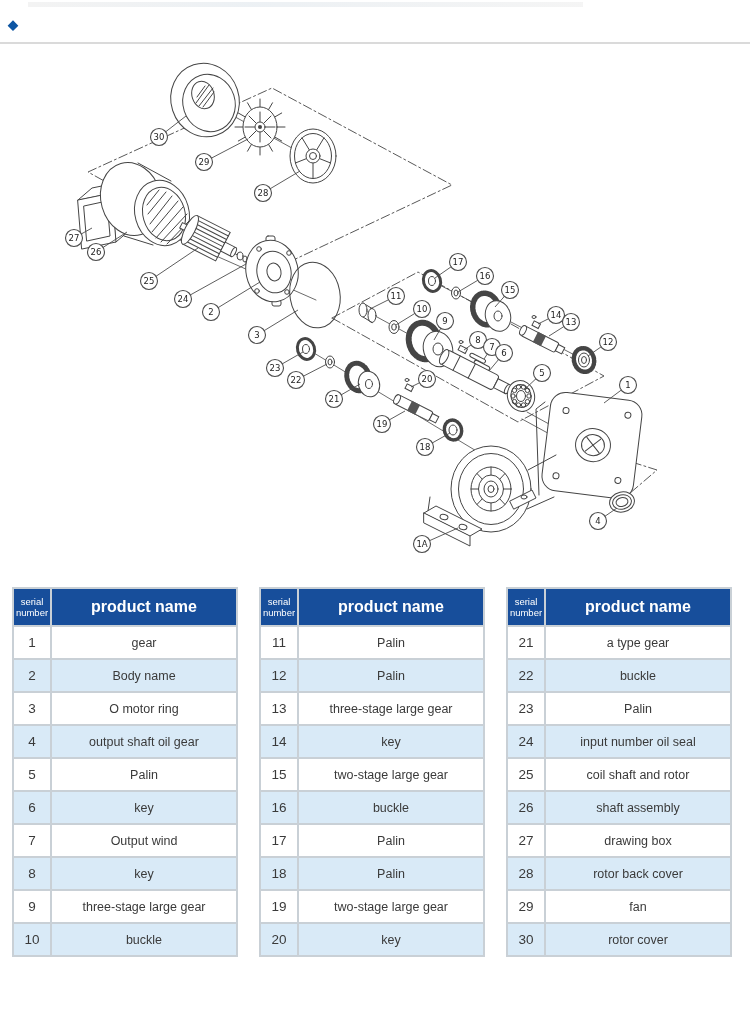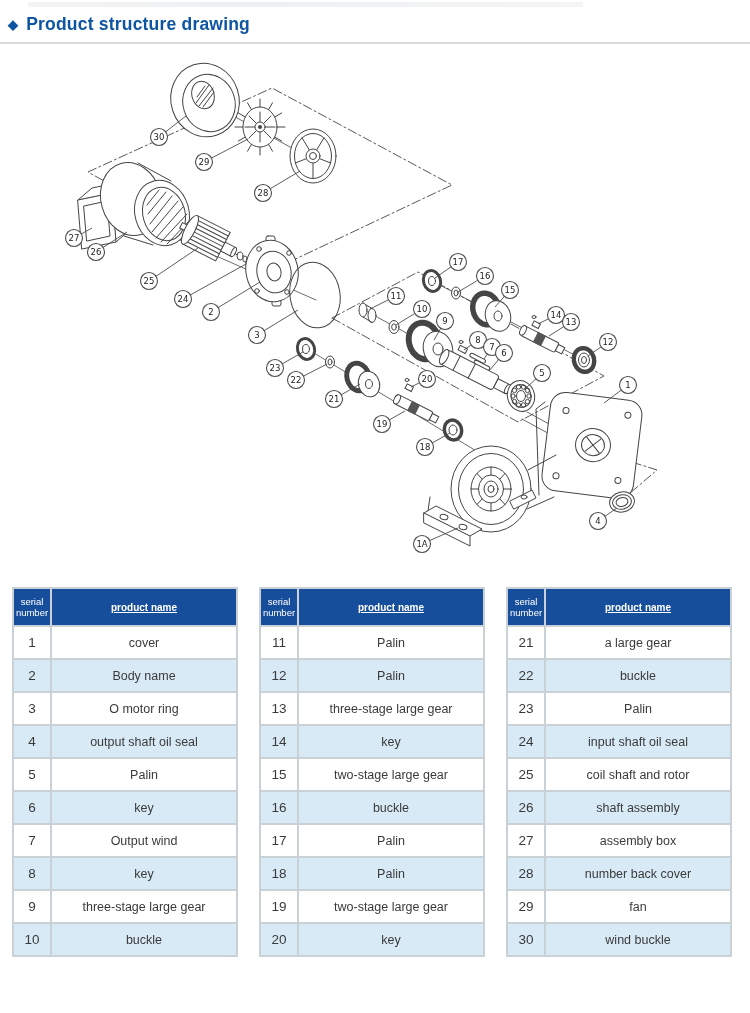--- a/index.html
+++ b/index.html
@@ -30,34 +30,33 @@
   .callout-line{stroke:#4c4c4c;stroke-width:.9;}
   .callout-circle{fill:#fff;stroke:#4c4c4c;stroke-width:1.1;}
   .callout-text{font-family:"DejaVu Sans",sans-serif;font-size:8.5px;fill:#222;text-anchor:middle;}
   .tables{display:flex;gap:21px;padding-left:12px;margin-top:5px;}
   table.parts-table{border-collapse:collapse;width:226px;table-layout:fixed;}
   .parts-table th,.parts-table td{
     border:2px solid var(--cell-border);text-align:center;vertical-align:middle;padding:0;
   }
   .parts-table th{background:var(--header-bg);color:#fff;height:36px;}
   .th-serial{width:36px;font-size:9.5px;font-weight:normal;line-height:1.2;}
-  .th-name{font-size:10px;font-weight:bold;text-decoration:underline;}
+  .th-name{font-size:16px;font-weight:bold;}
   .parts-table td{height:31px;background:#fff;color:#3a3a3a;}
   .parts-table tr:nth-child(even) td{background:var(--row-alt);}
   .td-serial{font-size:13.5px;}
   .td-name{font-size:12.5px;}
 </style>
 </head>
 <body>
 
 <div class="top-remnant"></div>
 
 <div class="section-title">
   <span class="diamond">◆</span>
-  <span>Product structure drawing</span>
 </div>
 <hr class="rule">
 
 <div class="diagram-wrap">
 <svg id="diagram-svg" width="750" height="538" viewBox="0 44 750 538" xmlns="http://www.w3.org/2000/svg">
 
   <g stroke="#454545" stroke-width="1" fill="none" stroke-linecap="round">
 
     <g stroke-width=".9" stroke-dasharray="9 3 2 3">
       <path d="M88,172 L272,88 L452,185 L268,272 Z"></path>
@@ -442,33 +441,33 @@
   <table class="parts-table">
     <thead>
         <tr>
       <th class="th-serial">serial number</th>
       <th class="th-name">product name</th>
     </tr>
       </thead>
     <tbody>
         <tr>
           <td class="td-serial">1</td>
-          <td class="td-name">cover</td>
+          <td class="td-name">gear</td>
         </tr>
         <tr>
           <td class="td-serial">2</td>
           <td class="td-name">Body name</td>
         </tr>
         <tr>
           <td class="td-serial">3</td>
           <td class="td-name">O motor ring</td>
         </tr>
         <tr>
           <td class="td-serial">4</td>
-          <td class="td-name">output shaft oil seal</td>
+          <td class="td-name">output shaft oil gear</td>
         </tr>
         <tr>
           <td class="td-serial">5</td>
           <td class="td-name">Palin</td>
         </tr>
         <tr>
           <td class="td-serial">6</td>
           <td class="td-name">key</td>
         </tr>
         <tr>
@@ -542,53 +541,53 @@
   <table class="parts-table">
     <thead>
         <tr>
       <th class="th-serial">serial number</th>
       <th class="th-name">product name</th>
     </tr>
       </thead>
     <tbody>
         <tr>
           <td class="td-serial">21</td>
-          <td class="td-name">a large gear</td>
+          <td class="td-name">a type gear</td>
         </tr>
         <tr>
           <td class="td-serial">22</td>
           <td class="td-name">buckle</td>
         </tr>
         <tr>
           <td class="td-serial">23</td>
           <td class="td-name">Palin</td>
         </tr>
         <tr>
           <td class="td-serial">24</td>
-          <td class="td-name">input shaft oil seal</td>
+          <td class="td-name">input number oil seal</td>
         </tr>
         <tr>
           <td class="td-serial">25</td>
           <td class="td-name">coil shaft and rotor</td>
         </tr>
         <tr>
           <td class="td-serial">26</td>
           <td class="td-name">shaft assembly</td>
         </tr>
         <tr>
           <td class="td-serial">27</td>
-          <td class="td-name">assembly box</td>
+          <td class="td-name">drawing box</td>
         </tr>
         <tr>
           <td class="td-serial">28</td>
-          <td class="td-name">number back cover</td>
+          <td class="td-name">rotor back cover</td>
         </tr>
         <tr>
           <td class="td-serial">29</td>
           <td class="td-name">fan</td>
         </tr>
         <tr>
           <td class="td-serial">30</td>
-          <td class="td-name">wind buckle</td>
+          <td class="td-name">rotor cover</td>
         </tr>
       </tbody>
   </table>
 </div>
 
 </body></html>

